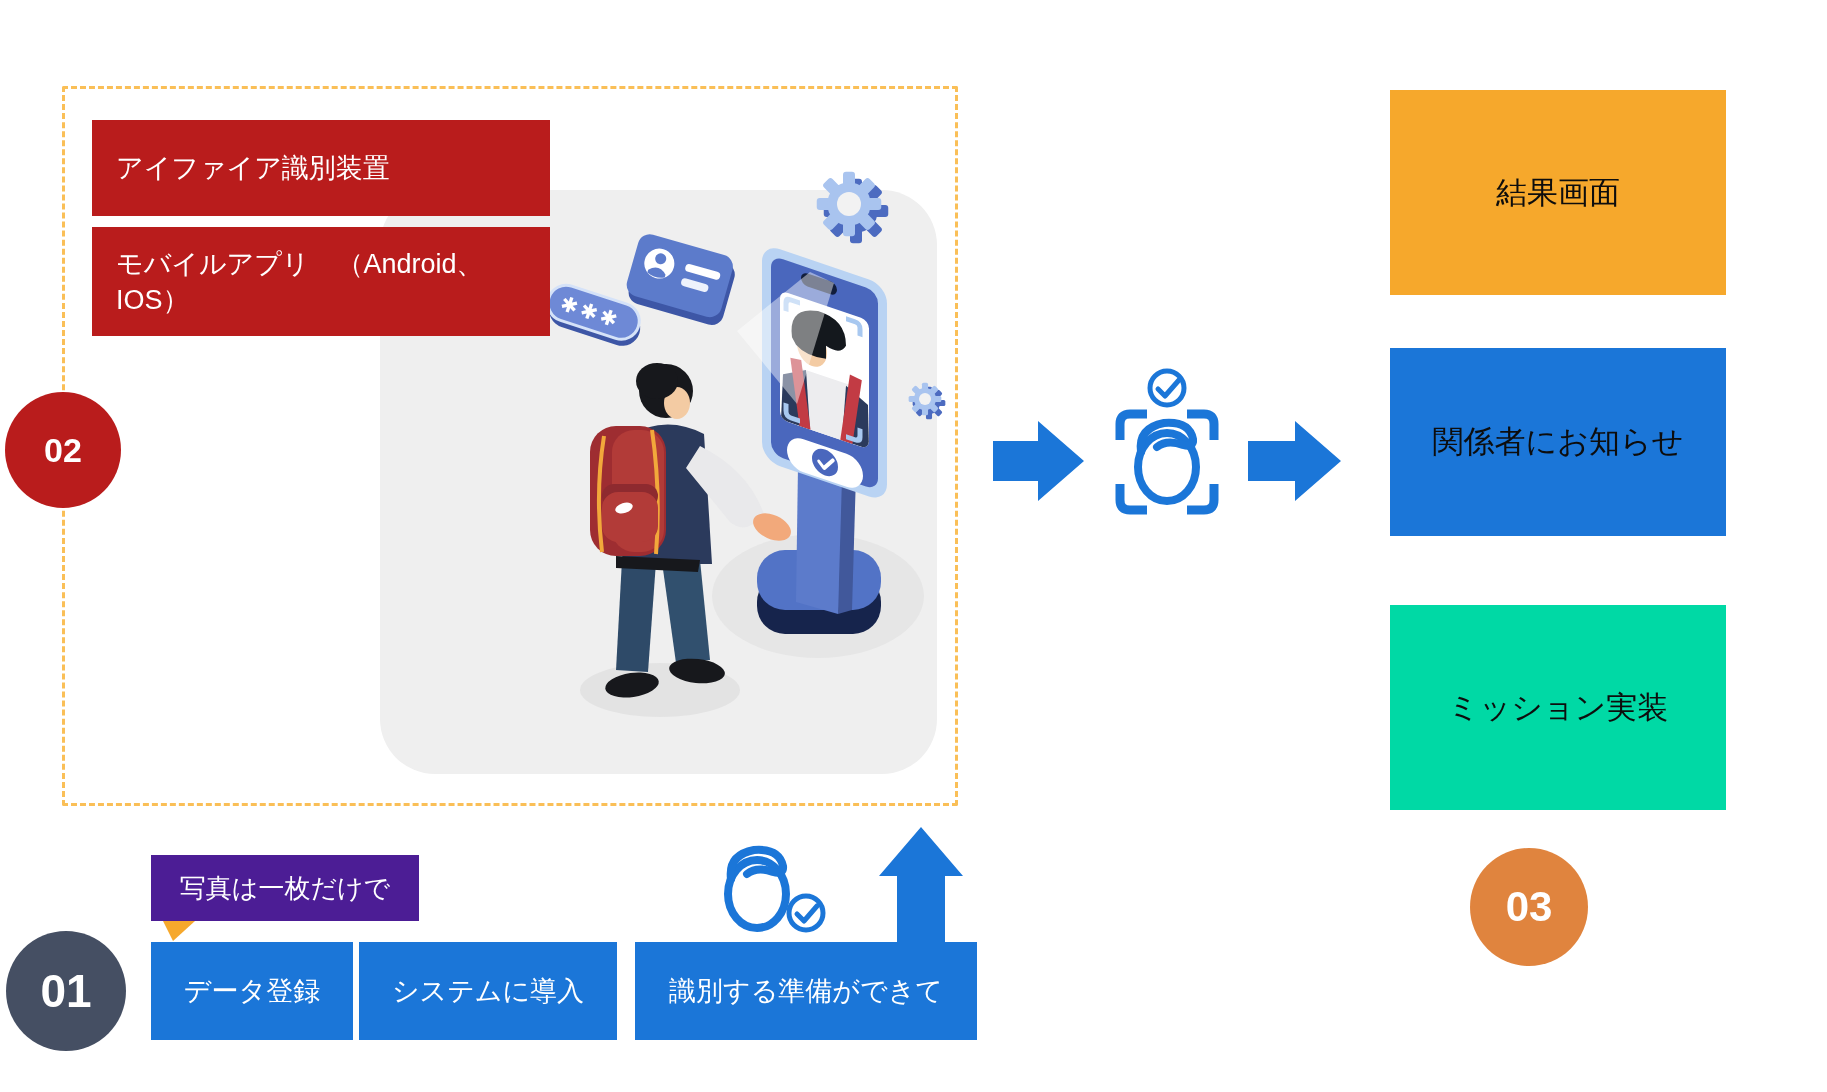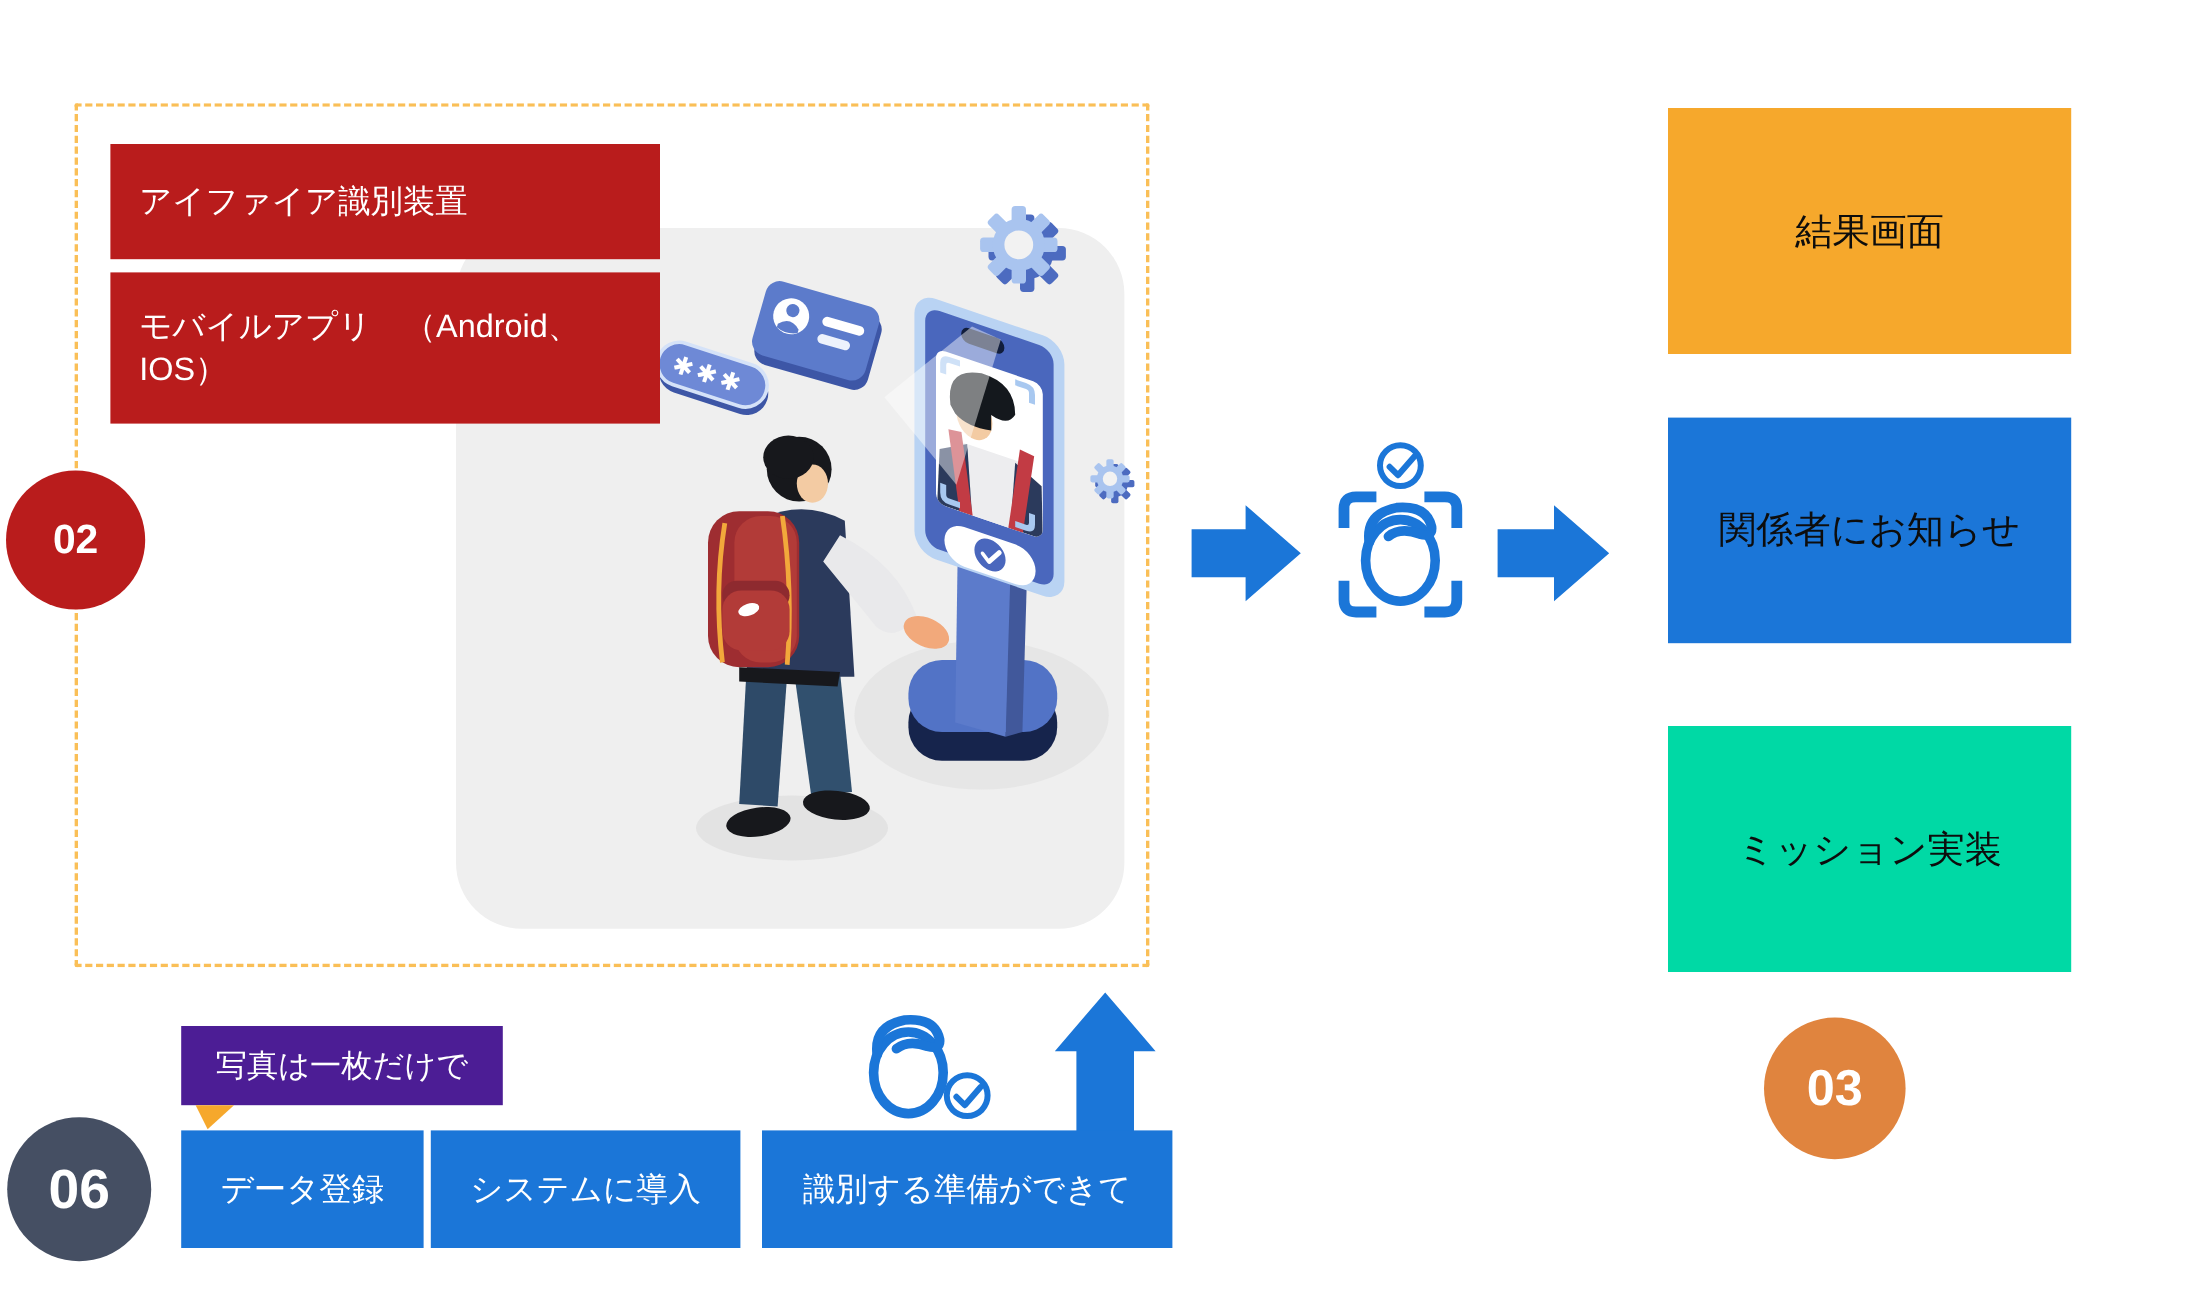--- a/index.html
+++ b/index.html
@@ -9,21 +9,21 @@
   }
   .stage svg{position:absolute;left:0;top:0;width:1827px;height:1092px;}
   .abs{position:absolute;box-sizing:border-box;}
   .dashed-frame{
     left:62px;top:86px;width:896px;height:720px;
     border:3px dashed #FABF57;border-radius:2px;
   }
   .box{display:flex;align-items:center;justify-content:center;}
   .lbl{background:#b91c1c;color:#fff;font-size:27px;justify-content:flex-start;padding-left:24px;}
   .lbl1{left:92px;top:120px;width:458px;height:96px;}
-  .lbl2{left:92px;top:227px;width:458px;height:126px;}
+  .lbl2{left:92px;top:227px;width:458px;height:109px;}
   .badge{border-radius:50%;color:#fff;font-weight:700;display:flex;align-items:center;justify-content:center;}
   .badge02{left:5px;top:392px;width:116px;height:116px;background:#b91c1c;font-size:34px;}
   .badge01{left:6px;top:931px;width:120px;height:120px;background:#454F63;font-size:46px;}
   .badge03{left:1470px;top:848px;width:118px;height:118px;background:#E0843E;font-size:42px;}
   .tooltip{
     left:151px;top:855px;width:268px;height:66px;background:#4c1d95;color:#fff;font-size:26px;
   }
   .tooltip::after{
     content:"";position:absolute;left:12px;top:100%;width:0;height:0;
     border-left:10px solid transparent;border-right:22px solid transparent;
@@ -178,21 +178,21 @@
     <span>アイファイア識別装置</span>
   </div>
   <div class="abs box lbl lbl2">
     <span>モバイルアプリ　（Android、IOS）</span>
   </div>
 
   <div class="abs badge badge02">
     <span>02</span>
   </div>
   <div class="abs badge badge01">
-    <span>06</span>
+    <span>01</span>
   </div>
   <div class="abs badge badge03">
     <span>03</span>
   </div>
 
   <div class="abs box tooltip">
     <span>写真は一枚だけで</span>
   </div>
   <div class="abs box bbox b1">
     <span>データ登録</span>

